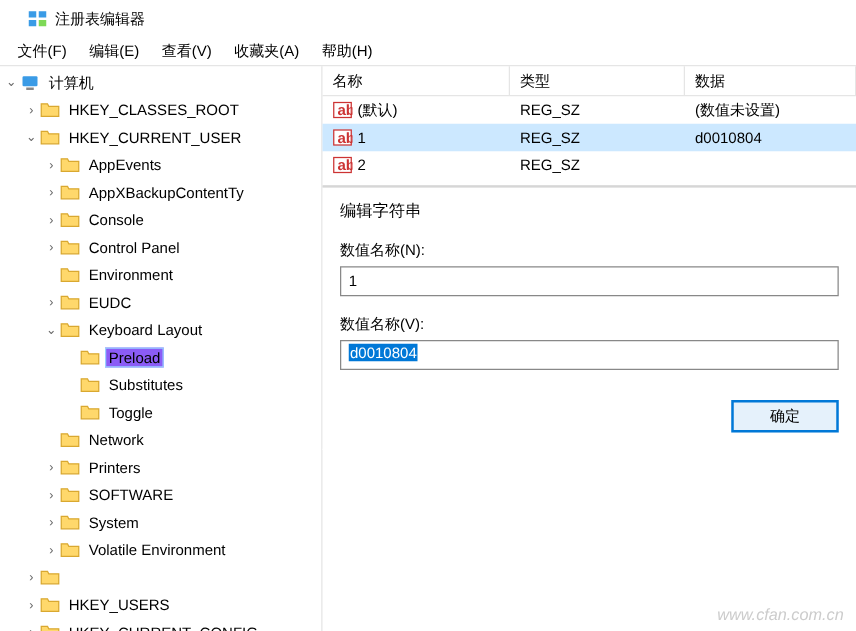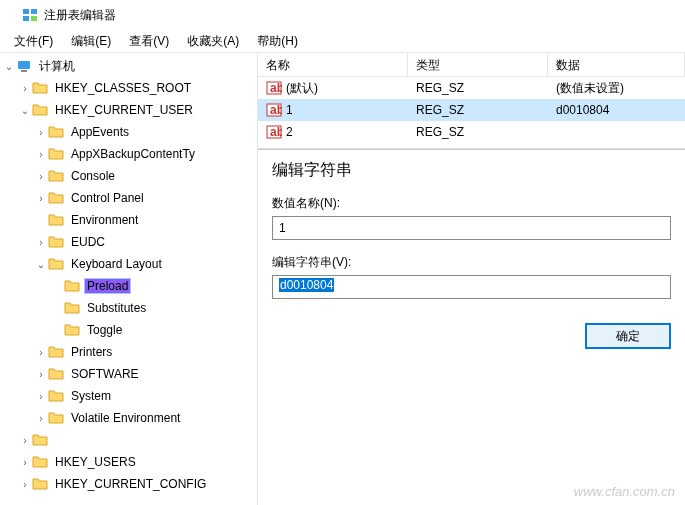--- a/index.html
+++ b/index.html
@@ -24,21 +24,21 @@
   .col.type { width: 140px; }
   .col.data { flex: 1; }
   .list-row { display: flex; height: 22px; align-items: center; }
   .list-row.sel { background: #cce8ff; }
   .list-row .cell { padding: 0 8px; overflow: hidden; }
   .cell.name { width: 150px; display: flex; align-items: center; gap: 4px; }
   .cell.type { width: 140px; }
   .cell.data { flex: 1; }
   .val-icon { width: 16px; height: 16px; flex-shrink: 0; }
   .dialog { position: absolute; left: 0; top: 96px; right: 0; background: #fff; border-top: 1px solid #ccc; padding: 10px 14px 14px 14px; box-shadow: 0 -1px 0 #ddd; }
-  .dialog h3 { font-size: 16px; font-weight: normal; margin-bottom: 14px; }
+  .dialog h3 { font-size: 13px; font-weight: normal; margin-bottom: 14px; }
   .dlg-label { margin: 6px 0 4px 0; }
   .dlg-input { width: 100%; height: 24px; border: 1px solid #888; padding: 2px 6px; background: #fff; }
   .dlg-input.ro { background: #fff; }
   .dlg-input.sel-text { background: #fff; }
   .sel-span { background: #0078d7; color: #fff; padding: 0 1px; }
   .dlg-buttons { display: flex; justify-content: flex-end; margin-top: 24px; gap: 8px; }
   .dlg-btn { min-width: 86px; height: 26px; border: 1px solid #0078d7; background: #e1e1e1; cursor: default; }
   .dlg-btn.primary { border: 2px solid #0078d7; background: #e5f1fb; font-family: Liberation Serif, serif; }
   .watermark { position: absolute; right: 10px; bottom: 6px; color: #ccc; font-style: italic; font-size: 13px; text-shadow: 1px 1px 0 #fff; }
 </style>
@@ -163,20 +163,28 @@
         </svg>
         <span class="tree-label">Substitutes</span>
       </div>
     <div class="tree-row">
         <span class="indent" style="width:50px"></span>
         <span class="twisty blank">·</span>
         <svg class="tree-icon" viewBox="0 0 16 16">
           <path d="M1 3h5l1 2h8v8H1z" fill="#ffd86b" stroke="#d9a830"></path>
         </svg>
         <span class="tree-label">Toggle</span>
+      </div>
+    <div class="tree-row">
+        <span class="indent" style="width:34px"></span>
+        <span class="twisty blank">·</span>
+        <svg class="tree-icon" viewBox="0 0 16 16">
+          <path d="M1 3h5l1 2h8v8H1z" fill="#ffd86b" stroke="#d9a830"></path>
+        </svg>
+        <span class="tree-label">Network</span>
       </div>
     <div class="tree-row">
         <span class="indent" style="width:34px"></span>
         <span class="twisty">›</span>
         <svg class="tree-icon" viewBox="0 0 16 16">
           <path d="M1 3h5l1 2h8v8H1z" fill="#ffd86b" stroke="#d9a830"></path>
         </svg>
         <span class="tree-label">Printers</span>
       </div>
     <div class="tree-row">
@@ -266,21 +274,21 @@
             <span>2</span>
           </div>
           <div class="cell type">REG_SZ</div>
         </div>
       </div>
 
     <div class="dialog">
       <h3>编辑字符串</h3>
       <div class="dlg-label">数值名称(N):</div>
       <input class="dlg-input ro" readonly="" value="1" style="">
-      <div class="dlg-label" style="margin-top:14px">编辑字符串(V):</div>
+      <div class="dlg-label" style="margin-top:14px">数值名称(V):</div>
       <div class="dlg-input sel-text"><span class="sel-span">d0010804</span></div>
       <div class="dlg-buttons">
         <button class="dlg-btn primary">确定</button>
       </div>
     </div>
   </div>
 </div>
 
 <div class="watermark">www.cfan.com.cn</div>
 

